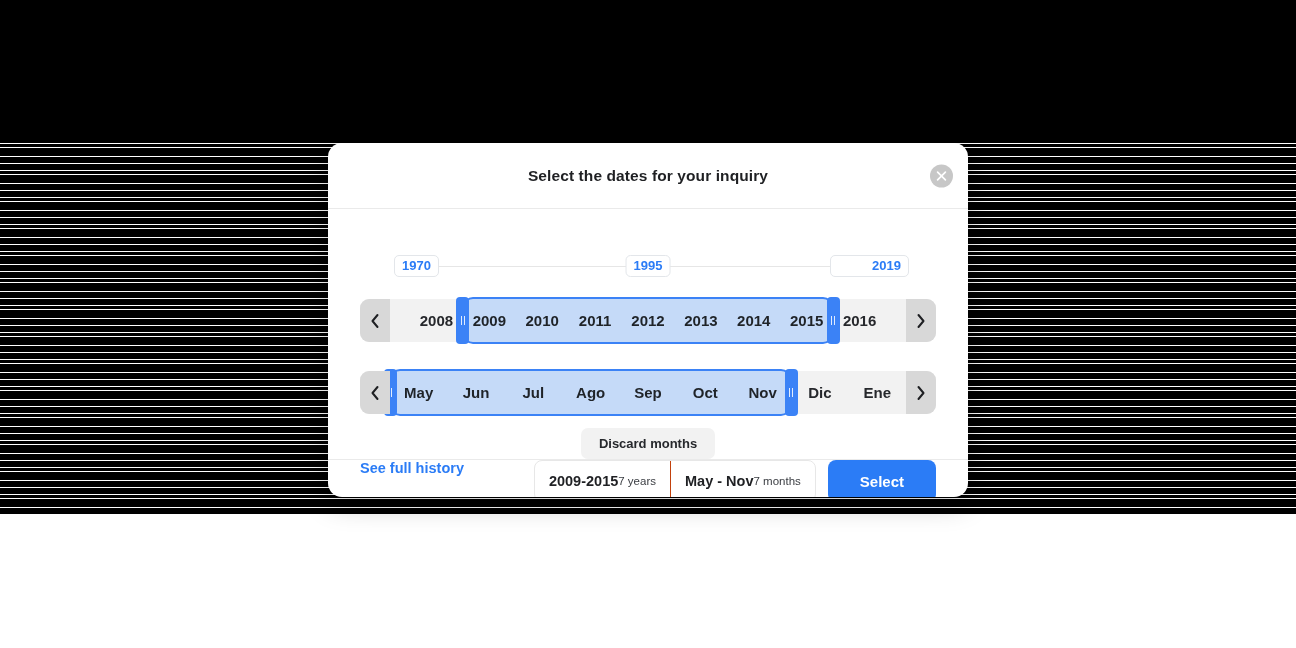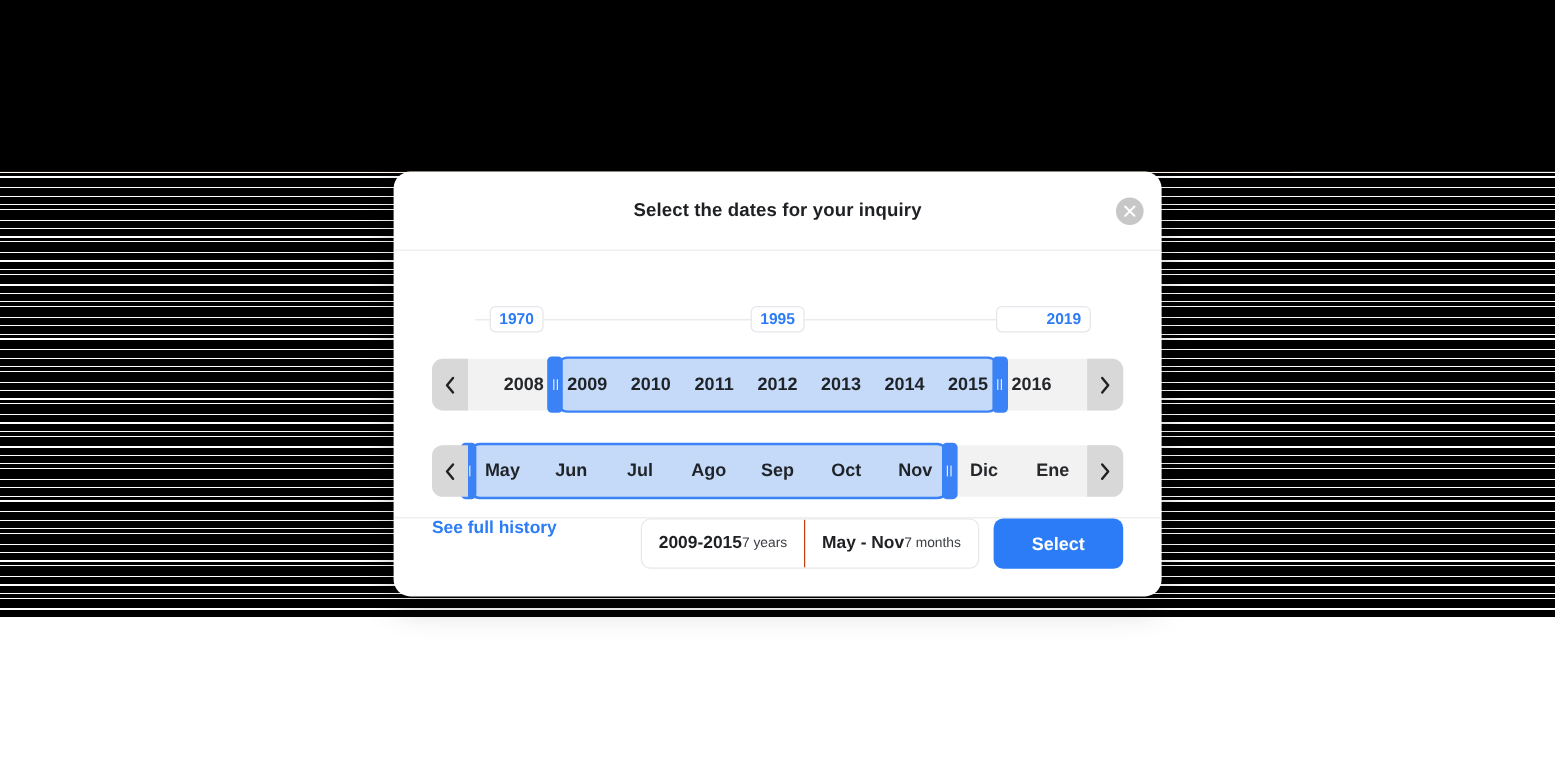--- a/index.html
+++ b/index.html
@@ -9,21 +9,21 @@
     height: 648px;
     overflow: hidden;
     font-family: "Liberation Sans", sans-serif;
     background: #ffffff;
   }
 
   #root {
     position: relative;
     width: 1077px;
     height: 648px;
-    background: #a16207;
+    background: #1d4ed8;
   }
 
   
   .backdrop-solid {
     position: absolute;
     left: 0; top: 0;
     width: 1296px; height: 143px;
     background: #000000;
   }
   .backdrop-scan {
@@ -126,21 +126,21 @@
     background: #ffffff;
     border: 1px solid #e3e6ea;
     border-radius: 5px;
     color: #2b7cf6;
     font-size: 13px;
     font-weight: bold;
     padding: 3px 7px 4px 7px;
     line-height: 1;
     white-space: nowrap;
   }
-  .ruler-chip.rc-0 { left: 48px; }
+  .ruler-chip.rc-0 { left: 34px; }
   .ruler-chip.rc-1 { left: 50%; transform: translate(-50%, -50%); }
   .ruler-chip.rc-2 { right: 27px; padding-left: 41px; }
 
   
   .slider-row {
     position: relative;
     display: flex;
     align-items: stretch;
     height: 43px;
     background: #f2f2f2;
@@ -400,20 +400,23 @@
           </div>
         <button class="nav-btn next">
           <span>
             <svg width="12" height="16" viewBox="0 0 12 16">
               <path d="M3.5 2 L8.5 8 L3.5 14" fill="none" stroke="#1f2023" stroke-width="2" stroke-linecap="round" stroke-linejoin="round"></path>
             </svg>
           </span>
         </button>
       </div>
 
+      <div class="discard-wrap">
+        <button class="discard-btn">Discard months</button>
+      </div>
 
     </div>
 
     <div class="dialog-footer">
       <a class="history-link">See full history</a>
       <div class="footer-spacer"></div>
       <div class="summary">
         <div class="summary-col">
           <div class="summary-main">2009-2015</div>
           <div class="summary-sub">7 years</div>

